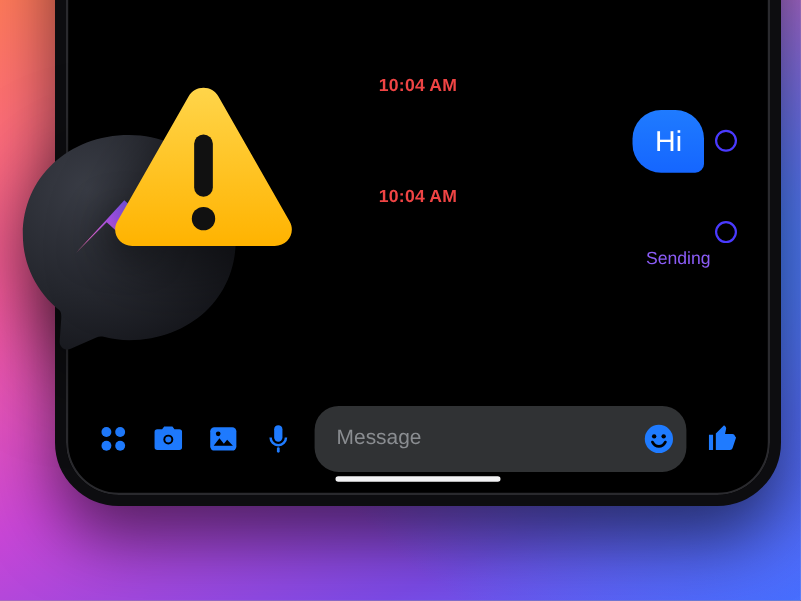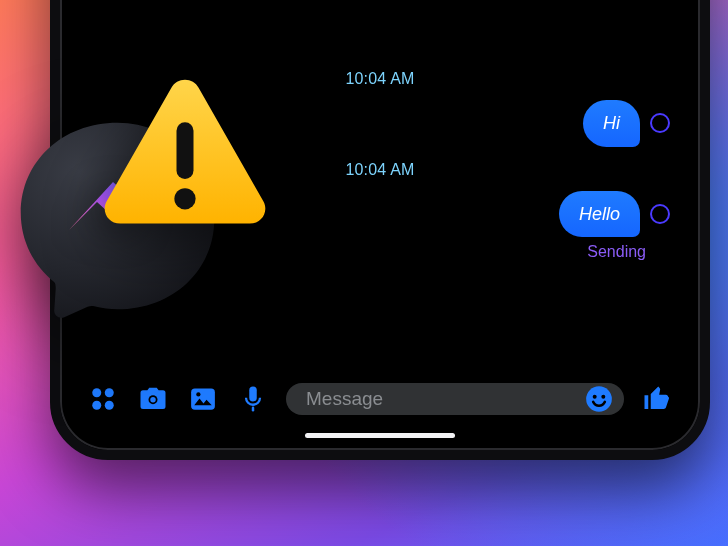--- a/index.html
+++ b/index.html
@@ -34,43 +34,42 @@
     position:absolute;
     left:0;right:0;
     top:360px;      
     bottom:82px;
     padding:0 18px 0 18px;
     color:#e8e8ea;
   }
   .timestamp{
     text-align:center;
     font-size:16px;
-    color:#7dd3fc;
-    font-weight:400;
+    color:#ef4444;
+    font-weight:700;
     margin:14px 0 12px;
     letter-spacing:0.2px;
   }
   .msg-row{
     display:flex;
     justify-content:flex-end;
     align-items:center;
     gap:10px;
     margin:4px 0 4px;
     padding-right:6px;
   }
   .bubble{
     background:linear-gradient(180deg,#1f7bff 0%,#1566ff 100%);
     color:#ffffff;
-    font-size:18px;
+    font-size:26px;
     line-height:1.25;
     padding:12px 20px;
     border-radius:26px;
     border-bottom-right-radius:8px;
     max-width:70%;
-    font-style:italic;
   }
   .receipt{
     width:16px;height:16px;
     border:2.5px solid #4a3aff;
     border-radius:50%;
     flex-shrink:0;
   }
   .status{
     text-align:right;
     font-size:16px;
@@ -91,21 +90,21 @@
   .c-icon{
     color:#1f7bff;
     display:flex;align-items:center;justify-content:center;
     width:34px;height:34px;
     flex-shrink:0;
     cursor:pointer;
   }
   .c-icon svg{width:30px;height:30px;display:block;}
   .input-pill{
     flex:1 1 auto;
-    height:32px;
+    height:60px;
     background:#303234;
     border-radius:22px;
     display:flex;
     align-items:center;
     padding:0 10px 0 18px;
     gap:10px;
   }
   .input-pill input{
     flex:1 1 auto;
     background:transparent;border:none;outline:none;
@@ -164,21 +163,20 @@
       <div class="timestamp">10:04 AM</div>
 
       <div class="msg-row">
         <div class="bubble">Hi</div>
         <div class="receipt"></div>
       </div>
 
       <div class="timestamp">10:04 AM</div>
 
       <div class="msg-row">
-        <div class="bubble">Hello</div>
         <div class="receipt"></div>
       </div>
 
       <div class="status">Sending</div>
 
     </div>
 
     <div class="composer">
 
       <div class="c-icon">

